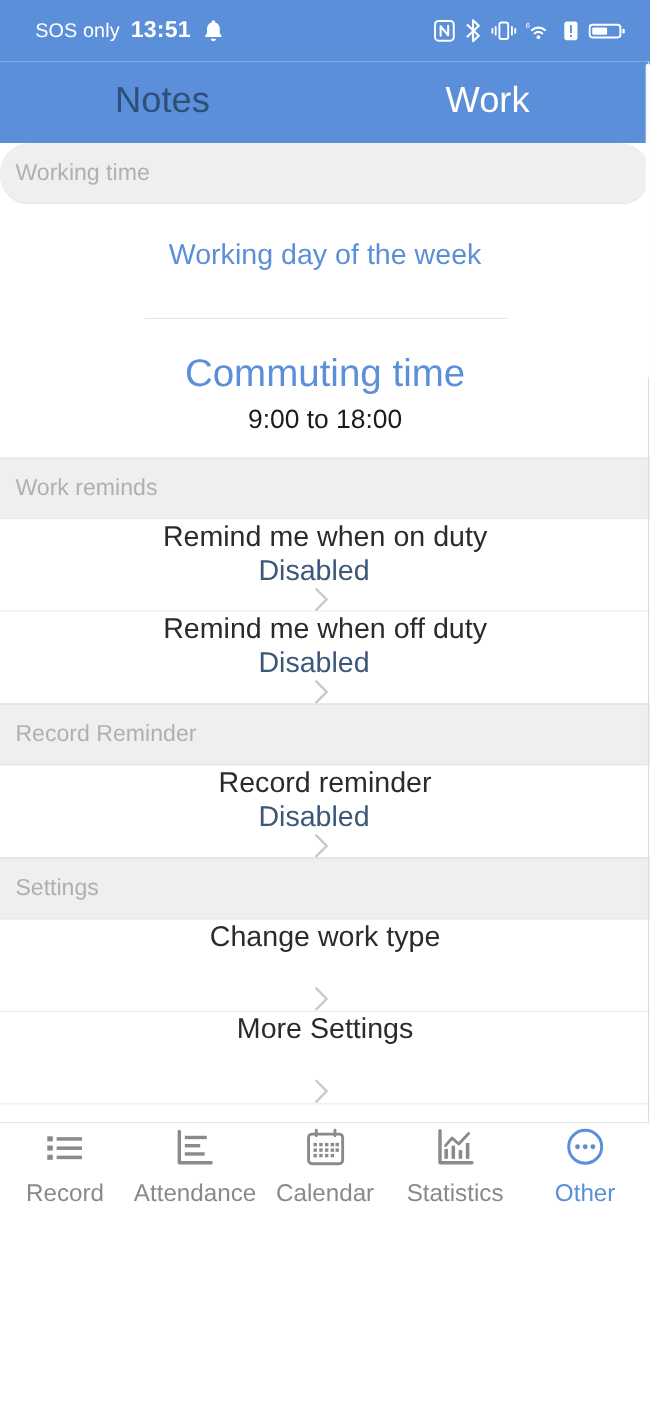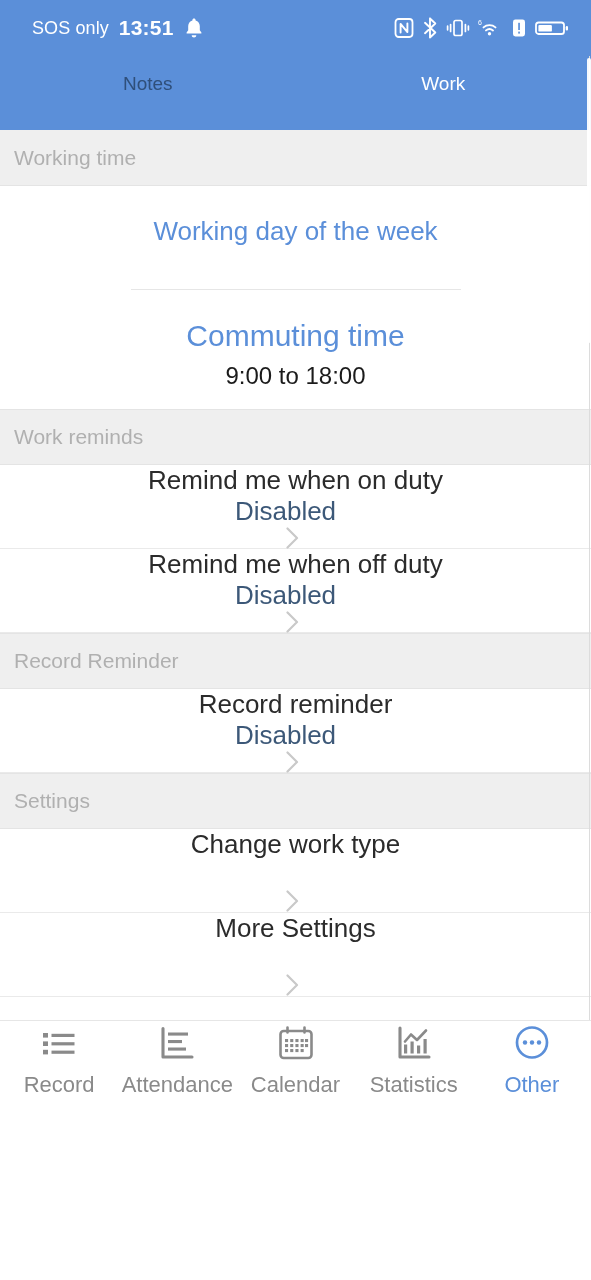--- a/index.html
+++ b/index.html
@@ -21,40 +21,40 @@
   .sb-carrier { font-size:18px; letter-spacing:.1px; }
   .sb-clock { font-size:21px; font-weight:600; letter-spacing:.2px; }
   .sb-right { display:flex; align-items:center; gap:8px; }
   .sb-ic { display:block; }
 
   
   .tabbar {
     height:74px; background:#5b8fd9; display:flex; align-items:flex-start;
     padding-top:10px; flex:none;
   }
-  .tab { flex:1; text-align:center; font-size:19px; line-height:1; padding-top:8px; }
+  .tab { flex:1; text-align:center; font-size:33px; line-height:1; padding-top:8px; }
   .tab.inactive { color:#2f4f7a; }
   .tab.active { color:#ffffff; }
 
   
   .content { flex:1 1 auto; background:#ffffff; position:relative; overflow:hidden; }
 
   .section-head {
     background:#efefef; height:56px; display:flex; align-items:center;
     padding:0 14px; color:#b0b0b0; font-size:21px;
     border-top:1px solid #e4e4e4; border-bottom:1px solid #e4e4e4;
   }
-  .section-head.first { border-top:none; }
+  .section-head.first { border-top:none;border-radius:27px; }
 
   
   .worktime { background:#ffffff; padding:18px 0 10px; }
   .wt-link { text-align:center; color:#5b8fd9; font-size:26px; padding:12px 16px 4px; }
   .wt-divider { height:1px; background:#e6e6e6; margin:38px auto 0; width:330px; }
   .wt-block { text-align:center; padding-top:26px; padding-bottom:6px; }
-  .wt-label { color:#5b8fd9; font-size:30px; line-height:1.35; }
+  .wt-label { color:#5b8fd9; font-size:35px; line-height:1.35; }
   .wt-value { color:#1b1b1b; font-size:24px; line-height:1.45; padding-top:2px; }
 
   
   .row {
     background:#ffffff; height:84px; display:flex; align-items:center;
     padding:0 14px; border-bottom:1px solid #eaeaea; position:relative;flex-direction:column;
   }
   .row:last-of-type { border-bottom:1px solid #eaeaea; }
   .row-title { font-size:26px; color:#2b2b2b; flex:1 1 auto; white-space:nowrap; }
   .row-value { font-size:26px; color:#3c5878; margin-right:20px; white-space:nowrap; }

